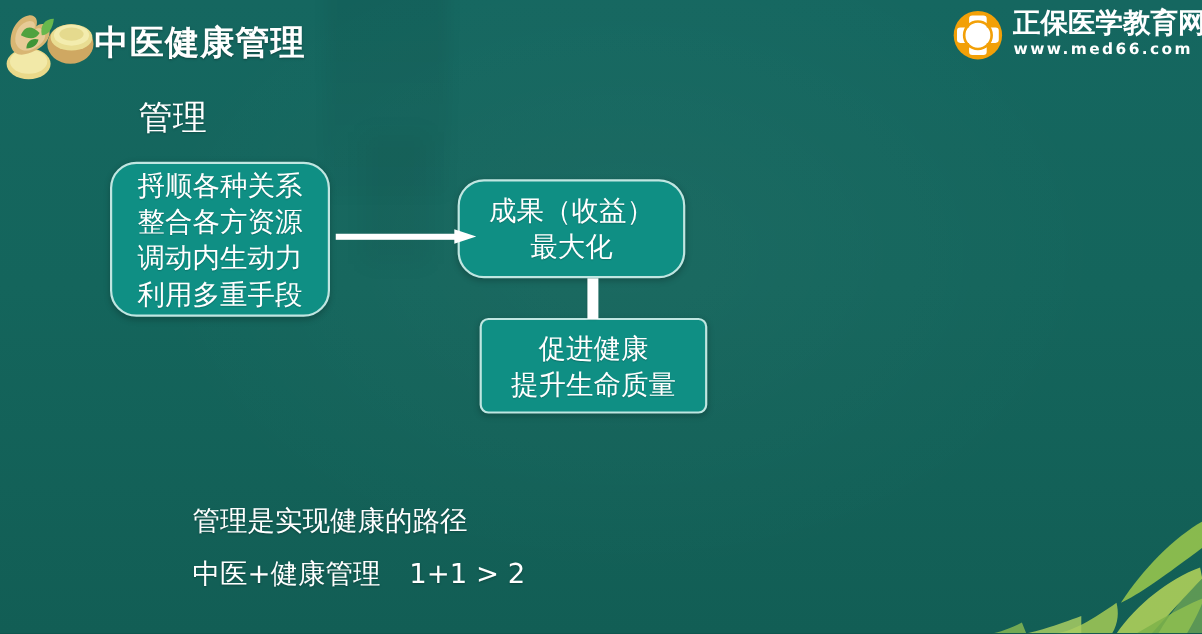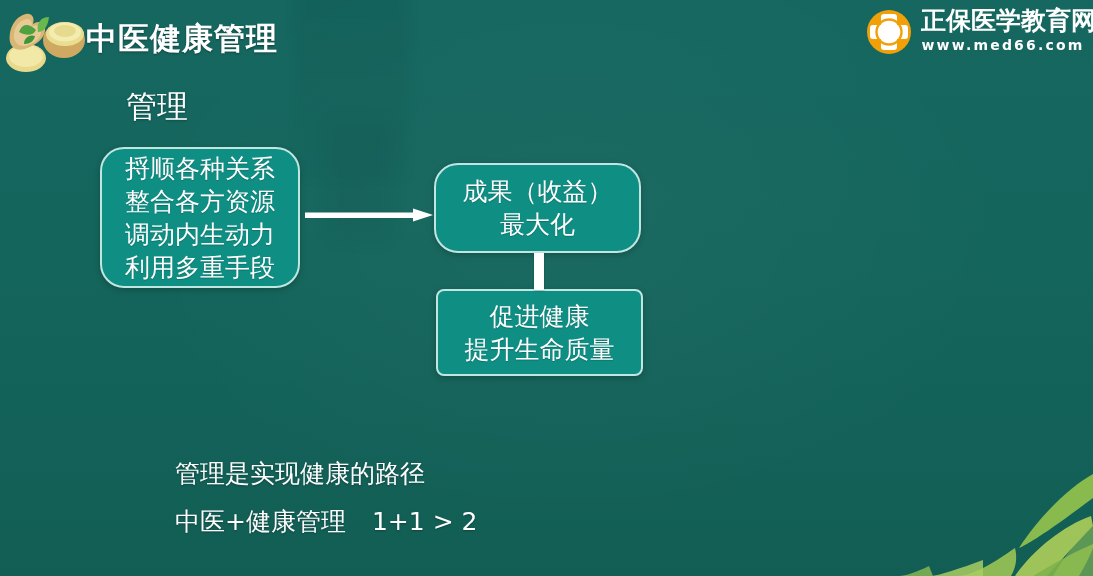--- a/index.html
+++ b/index.html
@@ -140,21 +140,21 @@
   }
 
   #node-inputs {
     left: 100px;
     top: 147px;
     width: 200px;
     height: 141px;
     border-radius: 24px;
   }
   #node-outcome {
-    left: 434px;
+    left: 416px;
     top: 163px;
     width: 207px;
     height: 90px;
     border-radius: 24px;
   }
   #node-goal {
     left: 436px;
     top: 289px;
     width: 207px;
     height: 87px;

